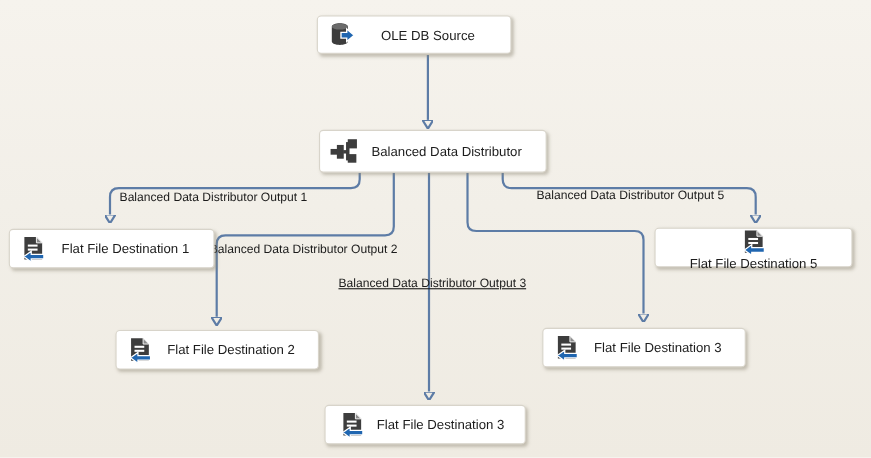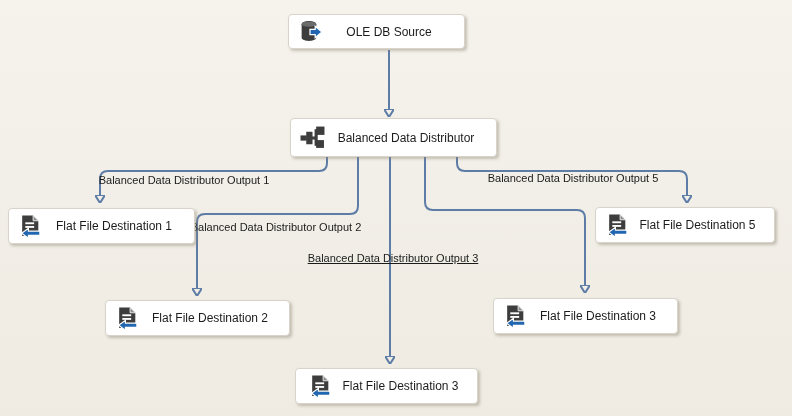--- a/index.html
+++ b/index.html
@@ -33,23 +33,23 @@
     white-space:nowrap;
     transform:translateX(-50%);
   }
   
   #node-source        { left:288px; top:14px;  width:177px; height:35px; }
   #node-distributor   { left:290px; top:118px; width:207px; height:39px; }
   #node-dest1         { left:8px;   top:208px; width:187px; height:36px; }
   #node-dest2         { left:105px; top:300px; width:185px; height:36px; }
   #node-dest3         { left:295px; top:368px; width:183px; height:36px;padding-left:12px; }
   #node-dest4         { left:493px; top:298px; width:185px; height:36px; }
-  #node-dest5         { left:595px; top:207px; width:180px; height:36px; }
+  #node-dest5         { left:595px; top:207px; width:180px; height:36px;flex-direction:column; }
   
-  #edge-label-1 { left:184px; top:174px; }
+  #edge-label-1 { left:194px; top:174px; }
   #edge-label-2 { left:276px; top:221px; }
   #edge-label-3 { left:393px; top:252px;text-decoration:underline; }
   #edge-label-4 { left:504px; top:216px; }
   #edge-label-5 { left:573px; top:172px; }
 </style>
 </head>
 <body>
 
 <div class="canvas">
 

